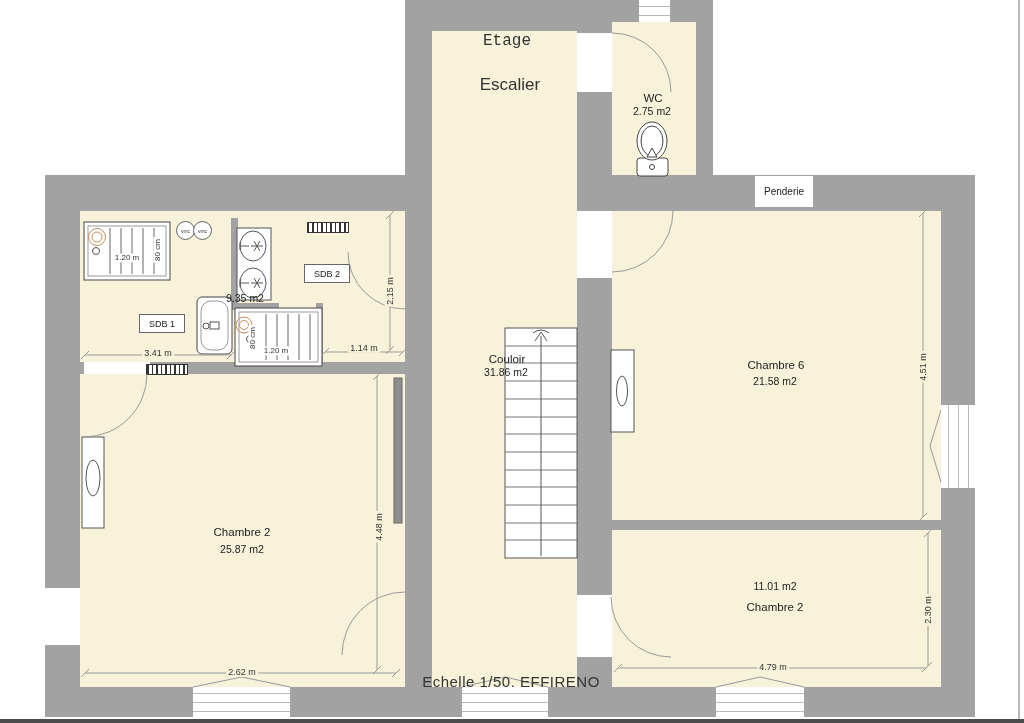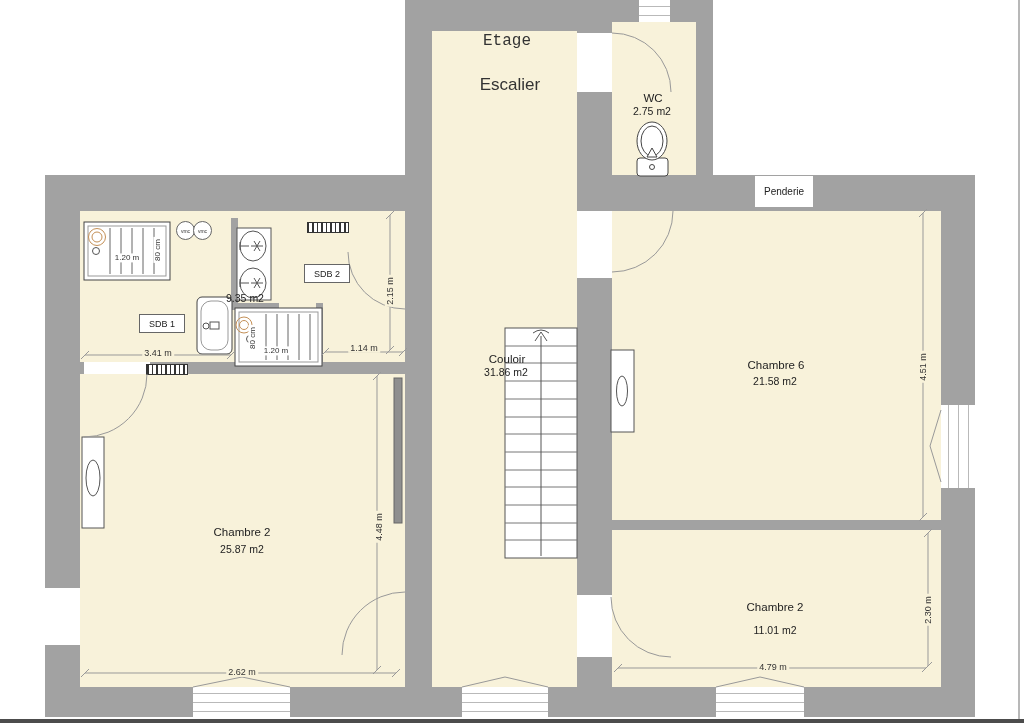--- a/index.html
+++ b/index.html
@@ -208,32 +208,33 @@
   <div class="lbl room-name" style="left:507px;top:360px">Couloir</div>
   <div class="lbl room-area" style="left:506px;top:372px">31.86 m2</div>
 
   <div class="lbl room-name" style="left:242px;top:533px">Chambre 2</div>
   <div class="lbl room-area" style="left:242px;top:549px">25.87 m2</div>
 
   <div class="lbl room-name" style="left:776px;top:366px">Chambre 6</div>
   <div class="lbl room-area" style="left:775px;top:381px">21.58 m2</div>
 
   <div class="lbl room-name" style="left:775px;top:608px">Chambre 2</div>
-  <div class="lbl room-area" style="left:775px;top:630px">11.01 m2</div>
+  <div class="lbl room-area" style="left:775px;top:586px">11.01 m2</div>
 
   <div class="lbl dim" style="left:158px;top:353px">3.41 m</div>
   <div class="lbl dim" style="left:364px;top:348px">1.14 m</div>
   <div class="lbl dim rot" style="left:390px;top:291px">2.15 m</div>
   <div class="lbl dim rot" style="left:379px;top:527px">4.48 m</div>
   <div class="lbl dim" style="left:242px;top:672px">2.62 m</div>
   <div class="lbl dim" style="left:773px;top:667px">4.79 m</div>
   <div class="lbl dim rot" style="left:928px;top:610px">2.30 m</div>
   <div class="lbl dim rot" style="left:923px;top:367px">4.51 m</div>
   <div class="lbl dim on-white" style="left:127px;top:258px;font-size:8px">1.20 m</div>
   <div class="lbl dim on-white rot" style="left:158px;top:250px;font-size:8px">80 cm</div>
   <div class="lbl dim on-white" style="left:276px;top:351px;font-size:8px">1.20 m</div>
   <div class="lbl dim on-white rot" style="left:253px;top:338px;font-size:8px">80 cm</div>
 
+  <div class="lbl scale-lbl" style="left:511px;top:682px">Echelle 1/50. EFFIRENO</div>
 
   <div class="border-right" style="left:1018px;top:0;width:2px;height:719px"></div>
   <div class="border-bottom" style="left:0;top:719px;width:1024px;height:4px"></div>
 
 </div>
 
 </body></html>

